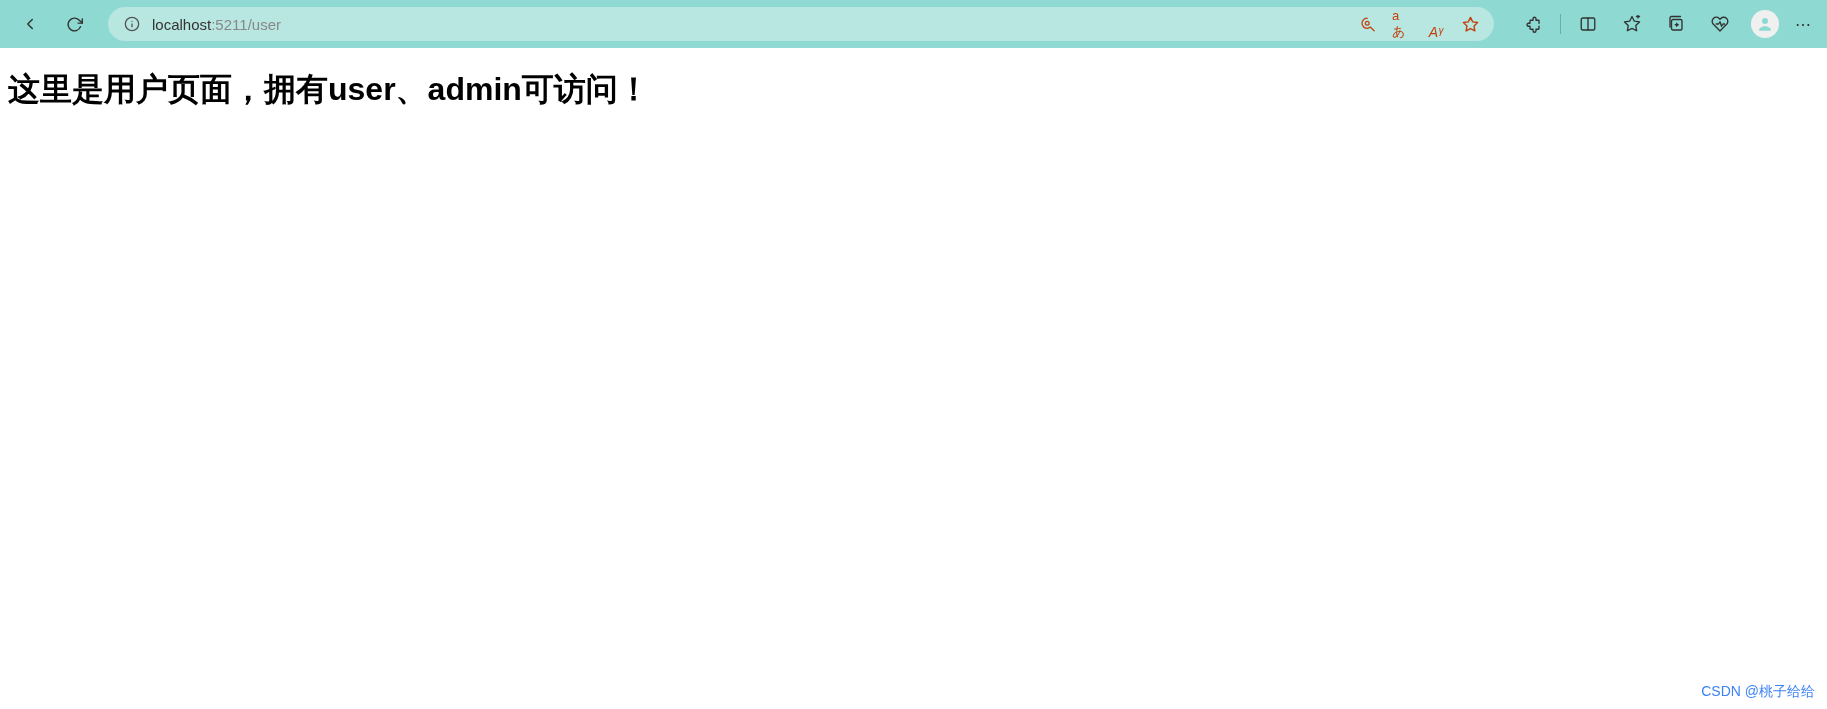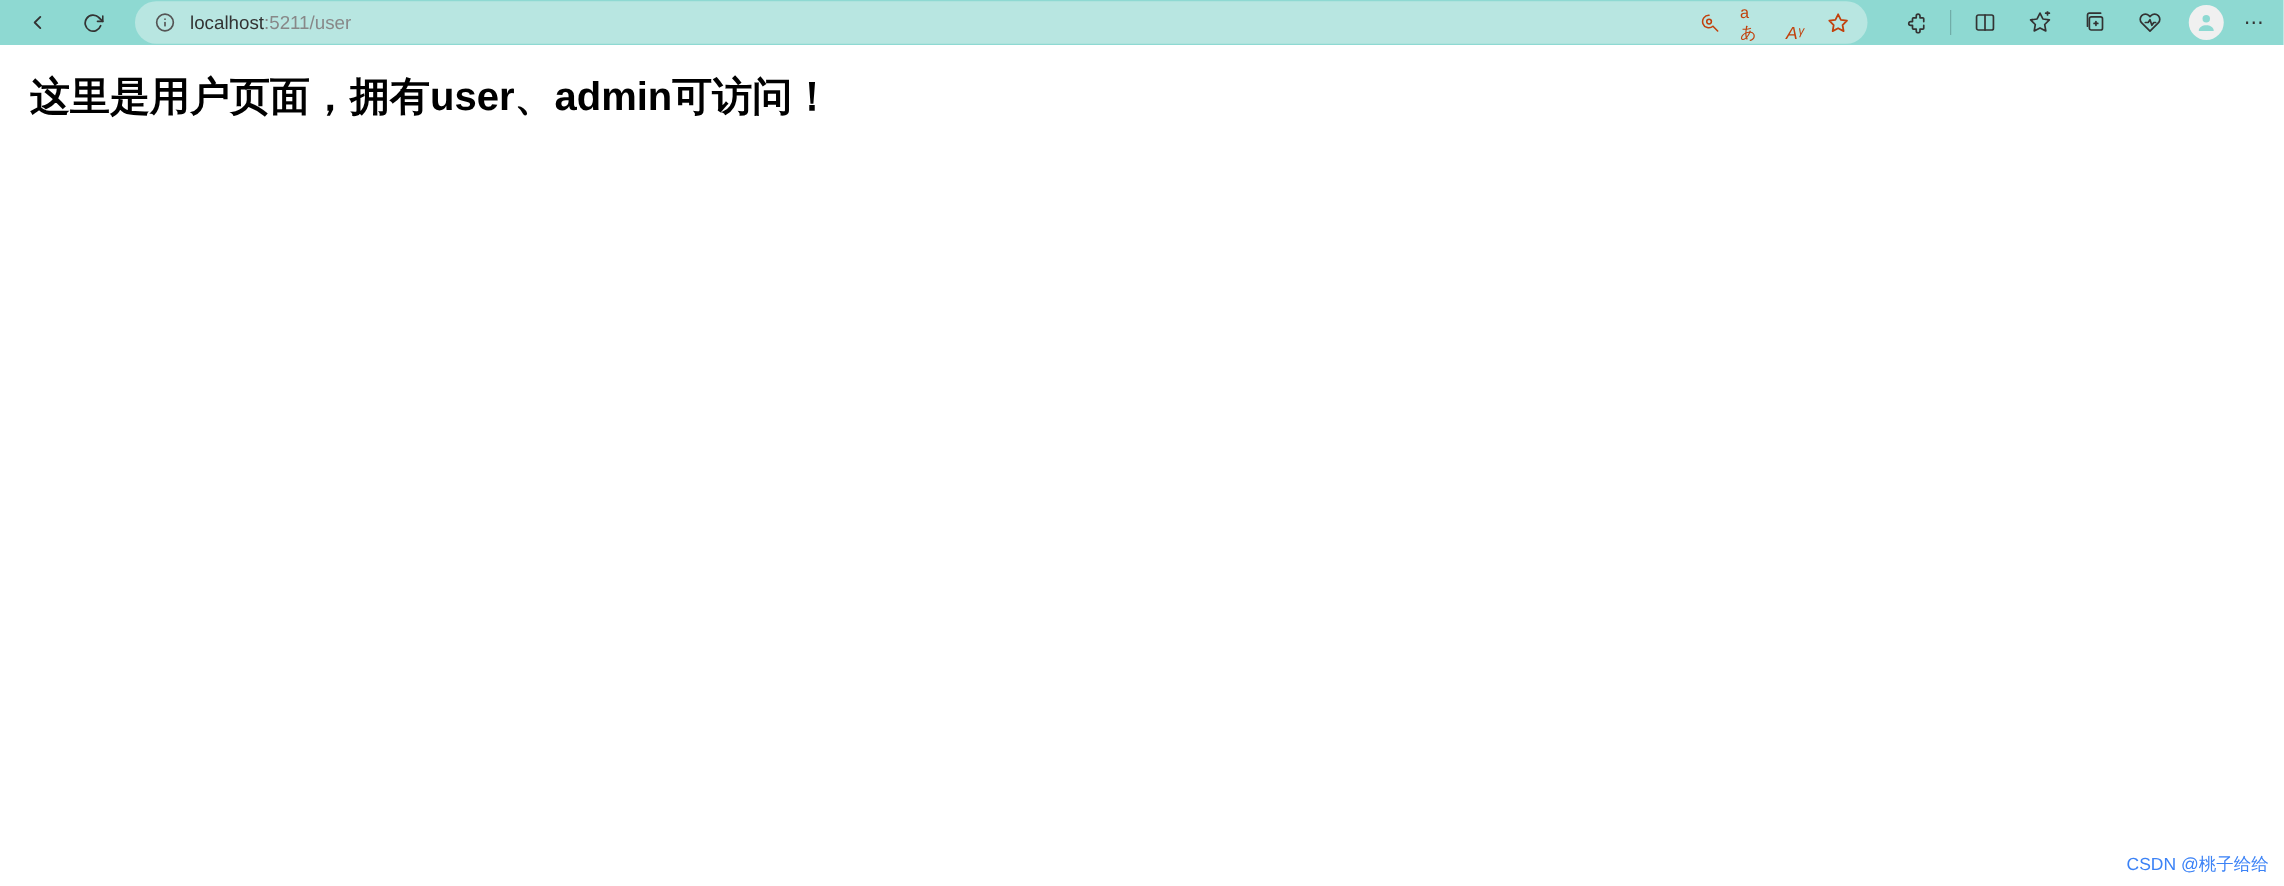--- a/index.html
+++ b/index.html
@@ -10,21 +10,21 @@
     body {
       font-family: "Segoe UI", "Microsoft YaHei", Arial, sans-serif;
       background: #ffffff;
       width: 1827px;
       height: 709px;
       overflow: hidden;
       position: relative;
     }
     .browser-toolbar {
       background: #8ed9d2;
-      height: 36px;
+      height: 48px;
       display: flex;
       align-items: center;
       padding: 0 12px;
       gap: 8px;
     }
     .nav-btn {
       width: 36px;
       height: 36px;
       display: flex;
       align-items: center;
@@ -123,21 +123,20 @@
     }
     .page-content {
       padding: 20px 8px;
       background: #ffffff;
     }
     .page-heading {
       font-size: 32px;
       font-weight: 700;
       color: #000;
       font-family: "Microsoft YaHei", "SimHei", sans-serif;
-      margin-left: 16px;
     }
     .watermark {
       position: absolute;
       bottom: 8px;
       right: 12px;
       font-size: 14px;
       color: #3b82f6;
       font-family: Arial, "Microsoft YaHei", sans-serif;
     }
   </style>

